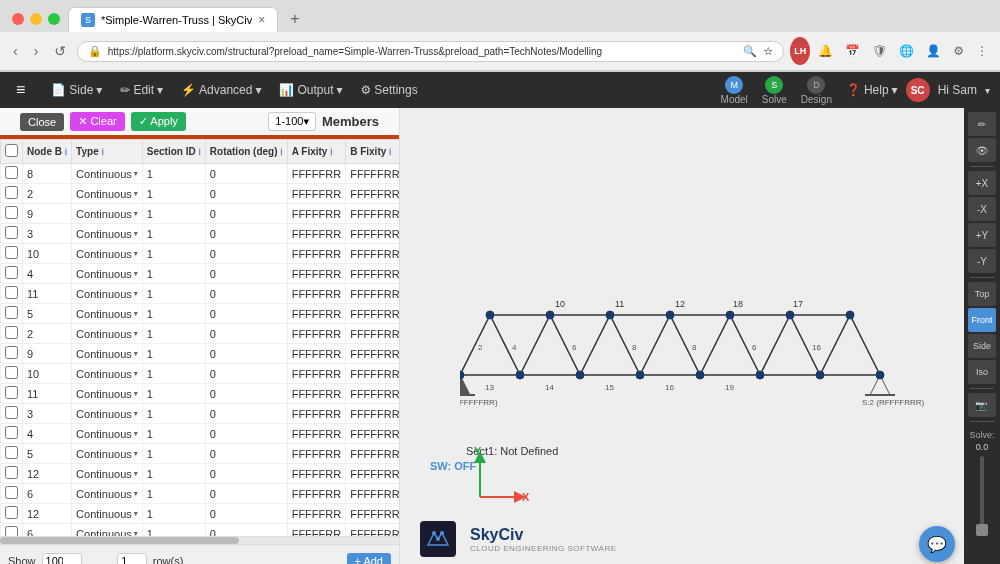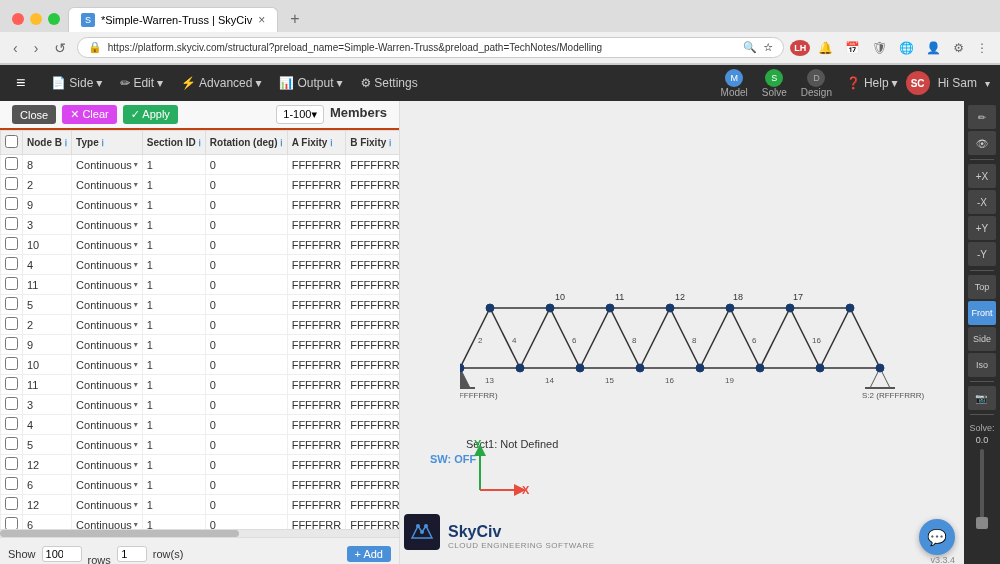--- a/index.html
+++ b/index.html
@@ -16,21 +16,21 @@
     .tab .favicon { width: 14px; height: 14px; background: #4a90d9; border-radius: 2px; font-size: 9px; color: white; display: flex; align-items: center; justify-content: center; }
     .tab-close { margin-left: auto; cursor: pointer; color: #666; font-size: 12px; }
     .new-tab-btn { background: none; border: none; font-size: 16px; color: #666; cursor: pointer; padding: 4px 8px; }
     .address-bar { display: flex; align-items: center; padding: 5px 8px; background: #f0f0f0; gap: 6px; border-bottom: 1px solid #ccc; }
     .nav-btn { background: none; border: none; color: #666; font-size: 14px; cursor: pointer; padding: 2px 5px; }
     .url-bar { flex: 1; background: white; border: 1px solid #ccc; border-radius: 12px; padding: 3px 10px; font-size: 11px; display: flex; align-items: center; gap: 6px; }
     .url-bar .lock-icon { color: #666; font-size: 11px; }
     .url-text { color: #333; font-size: 10px; flex: 1; }
     .browser-actions { display: flex; gap: 4px; align-items: center; }
     .browser-action-btn { background: none; border: none; color: #666; font-size: 12px; cursor: pointer; padding: 2px 4px; }
-    .profile-icon { width: 20px; height: 16px; border-radius: 50%; background: #c44; display: flex; align-items: center; justify-content: center; color: white; font-size: 9px; font-weight: bold; }
+    .profile-icon { width: 20px; height: 28px; border-radius: 50%; background: #c44; display: flex; align-items: center; justify-content: center; color: white; font-size: 9px; font-weight: bold; }
 
     
     .app-header { background: #2c2c2c; color: white; display: flex; align-items: center; padding: 4px 10px; gap: 8px; height: 36px; }
     .hamburger { color: white; font-size: 16px; cursor: pointer; padding: 2px 6px; }
     .header-nav { display: flex; gap: 2px; margin-left: 4px; }
     .header-nav-item { color: #ccc; font-size: 12px; cursor: pointer; padding: 4px 8px; border-radius: 3px; display: flex; align-items: center; gap: 3px; }
     .header-right { margin-left: auto; display: flex; align-items: center; gap: 8px; }
     .model-solve-design { display: flex; gap: 2px; }
     .msd-item { font-size: 10px; color: #aaa; display: flex; flex-direction: column; align-items: center; cursor: pointer; padding: 2px 6px; }
     .msd-item .icon-circle { width: 18px; height: 18px; border-radius: 50%; display: flex; align-items: center; justify-content: center; font-size: 9px; }
@@ -38,21 +38,21 @@
     .msd-item .icon-circle.blue { background: #4a90d9; color: white; }
     .help-btn { color: #ccc; font-size: 12px; cursor: pointer; display: flex; align-items: center; gap: 3px; }
     .user-avatar { width: 24px; height: 24px; border-radius: 50%; background: #c44; display: flex; align-items: center; justify-content: center; color: white; font-size: 10px; font-weight: bold; cursor: pointer; }
     .hi-sam { color: #ccc; font-size: 12px; cursor: pointer; }
 
     
     .main-area { display: flex; height: calc(564px - 95px); }
 
     
     .left-panel { width: 400px; background: white; border-right: 1px solid #ddd; display: flex; flex-direction: column; flex-shrink: 0; }
-    .panel-toolbar { background: #f8f8f8; border-bottom: 2px solid #c2410c; padding: 4px 12px; display: flex; gap: 6px; }
+    .panel-toolbar { background: #f8f8f8; border-bottom: 4px solid #c2410c; padding: 4px 20px; display: flex; align-items: center; gap: 6px; }
     .btn-close { background: #555; color: white; border: none; border-radius: 3px; padding: 3px 8px; font-size: 11px; cursor: pointer; }
     .btn-clear { background: #d946ef; color: white; border: none; border-radius: 3px; padding: 3px 8px; font-size: 11px; cursor: pointer; display: flex; align-items: center; gap: 3px; }
     .btn-apply { background: #27ae60; color: white; border: none; border-radius: 3px; padding: 3px 8px; font-size: 11px; cursor: pointer; display: flex; align-items: center; gap: 3px; }
     .row-range { background: white; border: 1px solid #ccc; border-radius: 3px; padding: 2px 6px; font-size: 11px; margin-left: auto; }
     .panel-title { font-size: 13px; font-weight: bold; color: #333; }
 
     
     .table-container { flex: 1; overflow-y: auto; overflow-x: auto; }
     table { width: 100%; border-collapse: collapse; font-size: 11px; }
     thead tr { background: #f0f0f0; }
@@ -86,21 +86,21 @@
     .truss-svg { position: absolute; top: 50%; left: 50%; transform: translate(-50%, -55%); }
 
     
     .sect-info { position: absolute; bottom: 120px; left: 30px; font-size: 11px; color: #333; margin-left: 36px; }
     .sw-info { position: absolute; bottom: 105px; left: 30px; font-size: 11px; color: #4a90d9; font-weight: bold; }
 
     
     .axis-indicator { position: absolute; bottom: 70px; left: 60px; }
 
     
-    .skyciv-logo { position: absolute; bottom: 20px; left: 4px; display: flex; align-items: flex-end; gap: 8px; }
+    .skyciv-logo { position: absolute; bottom: 20px; left: 20px; display: flex; align-items: center; gap: 14px; }
     .logo-icon { width: 36px; height: 36px; background: #1a1a2e; border-radius: 4px; display: flex; align-items: center; justify-content: center; }
 
     
     .right-toolbar { position: absolute; right: 0; top: 0; width: 36px; background: #2c2c2c; height: 100%; display: flex; flex-direction: column; align-items: center; padding: 4px 0; gap: 2px; }
     .rt-btn { width: 28px; height: 24px; background: #444; color: #ccc; border: none; cursor: pointer; border-radius: 2px; font-size: 10px; display: flex; align-items: center; justify-content: center; }
     .rt-btn.active { background: #4a90d9; color: white; }
     .rt-sep { width: 24px; height: 1px; background: #555; margin: 2px 0; }
     .scale-label { color: #aaa; font-size: 9px; margin-top: 4px; }
     .scale-value { color: #ccc; font-size: 9px; }
     .scale-slider { width: 4px; height: 80px; background: #555; border-radius: 2px; position: relative; margin: 2px auto; }

